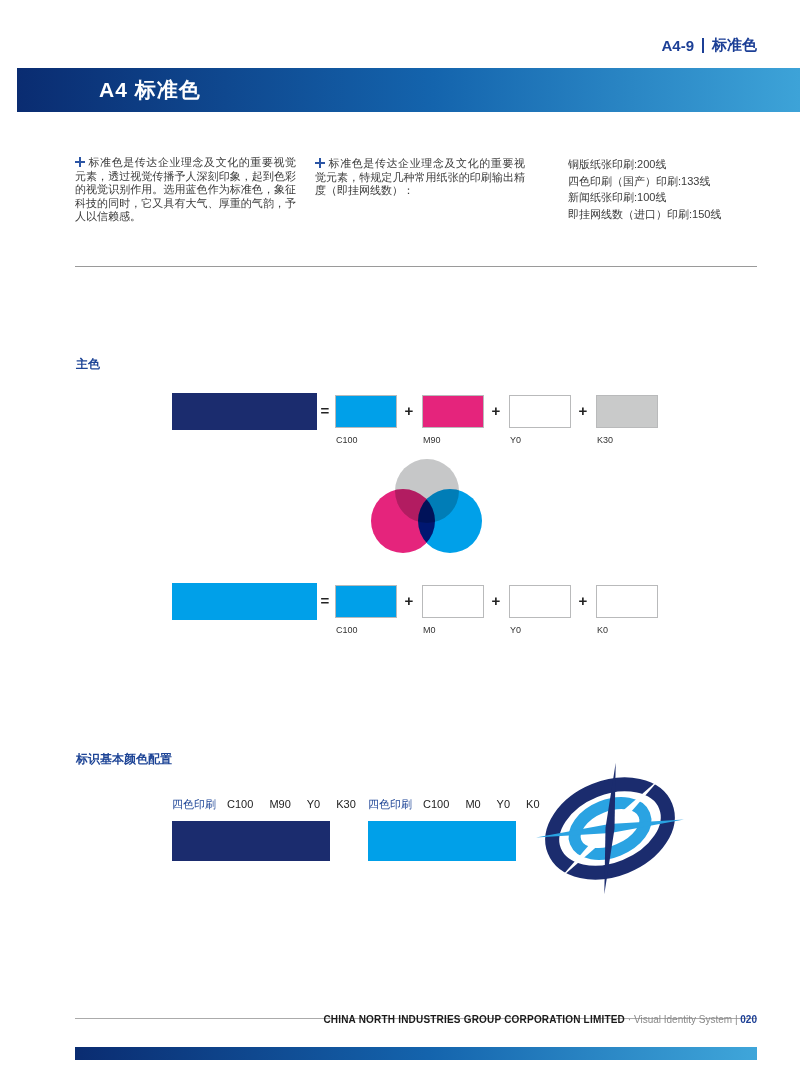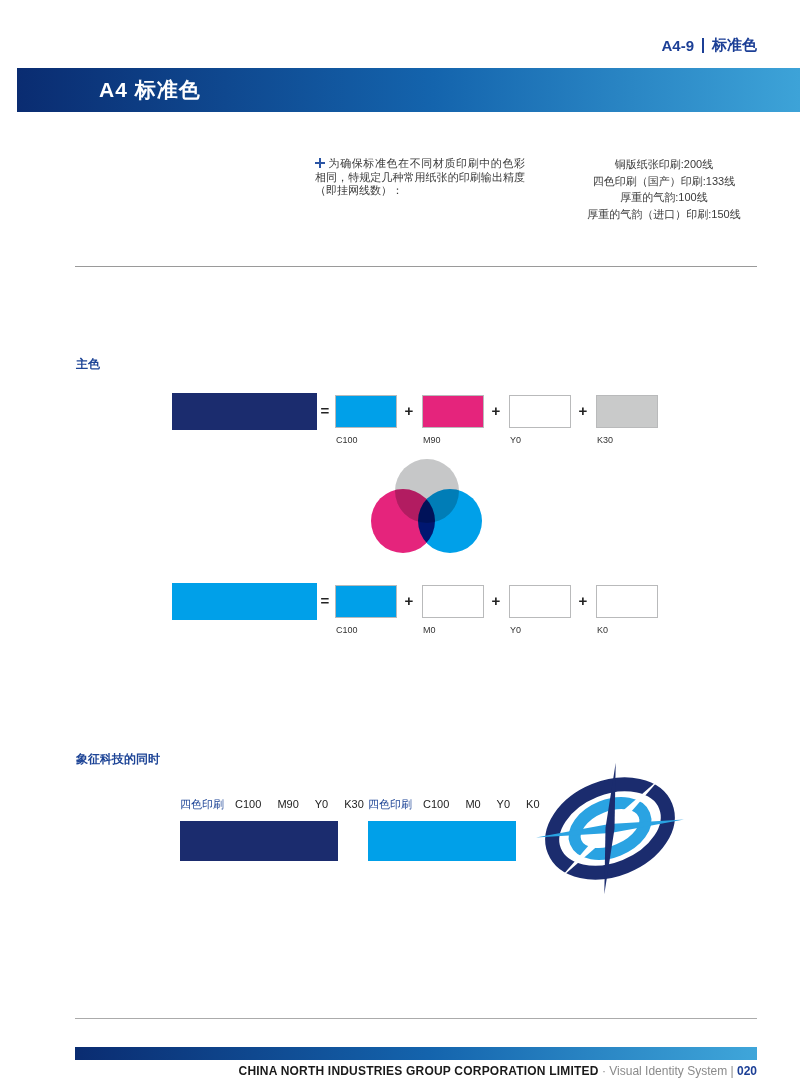--- a/index.html
+++ b/index.html
@@ -13,21 +13,21 @@
   
   .band{position:absolute;top:68px;left:17px;width:800px;height:44px;
         background:linear-gradient(90deg,#0a2c71 0%,#1464ad 52%,#3fa6da 100%);}
   .band-title{position:absolute;left:82px;top:0;height:44px;line-height:44px;color:#fff;
               font-size:21px;font-weight:bold;letter-spacing:1px;}
 
   
   .intro-col{position:absolute;top:156px;font-size:11px;line-height:13.6px;color:#3a3a3a;text-align:justify;}
   #col1{left:75px;width:221px;}
   #col2{left:315px;width:210px;}
-  #col3{left:568px;width:192px;line-height:16.5px;text-align:center;}
+  #col3{left:568px;width:192px;line-height:16.5px;text-align:left;}
   .bullet-icon{display:inline-block;width:10px;height:10px;margin-right:3px;vertical-align:-1px;}
   .bullet-icon svg{display:block;}
   .b2{margin-top:1px;}
 
   .divider{position:absolute;top:266px;left:75px;width:682px;height:1px;background:#9a9a9a;}
 
   .sec-label{position:absolute;left:76px;color:#1d4496;font-size:12px;font-weight:bold;}
   #label-primary{top:356px;}
   #label-config{top:751px;}
 
@@ -44,65 +44,70 @@
 
   
   .venn{position:absolute;left:371px;top:459px;width:112px;height:95px;isolation:isolate;}
   .venn-c{position:absolute;width:64px;height:64px;border-radius:50%;mix-blend-mode:multiply;}
   .venn-top{left:24px;top:0;}
   .venn-left{left:0;top:30px;}
   .venn-right{left:47px;top:30px;}
 
   
   .cfg{position:absolute;top:797px;}
-  #cfg1{left:180px;} #cfg2{left:368px;}
+  #cfg1{left:172px;} #cfg2{left:368px;}
   .cfg-label{font-size:11px;color:#222;white-space:nowrap;}
   .cfg-prefix{color:#1d4496;margin-right:8px;}
   .cfg-tok{margin-right:13px;}
   .cfg-bar{margin-top:9px;height:40px;}
   #cfg1 .cfg-bar{width:158px;}
   #cfg2 .cfg-bar{width:148px;}
 
   .logo{position:absolute;left:530px;top:758px;width:160px;height:145px;}
 
   
   .f-line{position:absolute;top:1018px;left:75px;width:682px;height:1px;background:#ababab;}
-  .f-text{position:absolute;top:1064px;right:43px;font-size:12px;color:#8a8a8a;white-space:nowrap;}
+  .f-text{position:absolute;top:1014px;right:43px;font-size:10px;color:#8a8a8a;white-space:nowrap;}
   .f-co{font-weight:bold;color:#1a1a1a;letter-spacing:.2px;}
   .f-num{font-weight:bold;color:#1c3f96;}
   .f-band{position:absolute;top:1047px;left:75px;width:682px;height:13px;
           background:linear-gradient(90deg,#0a2c71 0%,#1464ad 52%,#3fa6da 100%);}
 </style>
 </head>
 <body>
 
 <div class="page">
 
   <div class="tab">
     <span>A4-9</span>
     <span class="tab-divider"></span>
     <span>标准色</span>
   </div>
 
   <div class="band">
     <div class="band-title">A4 标准色</div>
   </div>
 
+  <div class="intro-col" id="col1">
+    <span class="bullet-icon"><svg width="10" height="10" viewBox="0 0 10 10">
+          <path fill="#2b55a5" d="M4 0h2v4h4v2H6v4H4V6H0V4h4z"></path>
+        </svg></span><span>标准色是传达企业理念及文化的重要视觉元素，透过视觉传播予人深刻印象，起到色彩的视觉识别作用。选用蓝色作为标准色，象征科技的同时，它又具有大气、厚重的气韵，予人以信赖感。</span>
+  </div>
   <div class="intro-col" id="col2">
     <div class="b2">
       <span class="bullet-icon"><svg width="10" height="10" viewBox="0 0 10 10">
             <path fill="#2b55a5" d="M4 0h2v4h4v2H6v4H4V6H0V4h4z"></path>
-          </svg></span><span>为确保标准色在不同材质印刷中的色彩相同，特规定几种常用纸张的印刷输出精度（即挂网线数）：</span>
+          </svg></span><span>标准色是传达企业理念及文化的重要视觉元素，特规定几种常用纸张的印刷输出精度（即挂网线数）：</span>
     </div>
   </div>
   <div class="intro-col" id="col3">
     <div>铜版纸张印刷:200线</div>
     <div>四色印刷（国产）印刷:133线</div>
-    <div>厚重的气韵:100线</div>
-    <div>厚重的气韵（进口）印刷:150线</div>
+    <div>新闻纸张印刷:100线</div>
+    <div>即挂网线数（进口）印刷:150线</div>
   </div>
 
   <div class="divider"></div>
 
   <div class="sec-label" id="label-primary">主色</div>
 
   <div class="eq-row" id="eq1">
     <div class="eq-res" style="background-color: rgb(27, 44, 110);"></div>
     <div class="eq-sign s-eq">=</div>
     <div class="eq-sw sw1" style="background-color: rgb(0, 160, 233);"></div>
@@ -133,21 +138,21 @@
     <div class="eq-sign p2">+</div>
     <div class="eq-sw sw3" style="background-color: rgb(255, 255, 255);"></div>
     <div class="eq-sign p3">+</div>
     <div class="eq-sw sw4" style="background-color: rgb(255, 255, 255);"></div>
     <div class="eq-lab l1">C100</div>
     <div class="eq-lab l2">M0</div>
     <div class="eq-lab l3">Y0</div>
     <div class="eq-lab l4">K0</div>
   </div>
 
-  <div class="sec-label" id="label-config">象征科技的同时</div>
+  <div class="sec-label" id="label-config">标识基本颜色配置</div>
 
   <div class="cfg" id="cfg1">
     <div class="cfg-label">
       <span class="cfg-prefix">四色印刷</span>
       <span class="cfg-tok">C100</span>
       <span class="cfg-tok">M90</span>
       <span class="cfg-tok">Y0</span>
       <span class="cfg-tok">K30</span>
     </div>
     <div class="cfg-bar" style="background-color: rgb(27, 44, 110);"></div>

